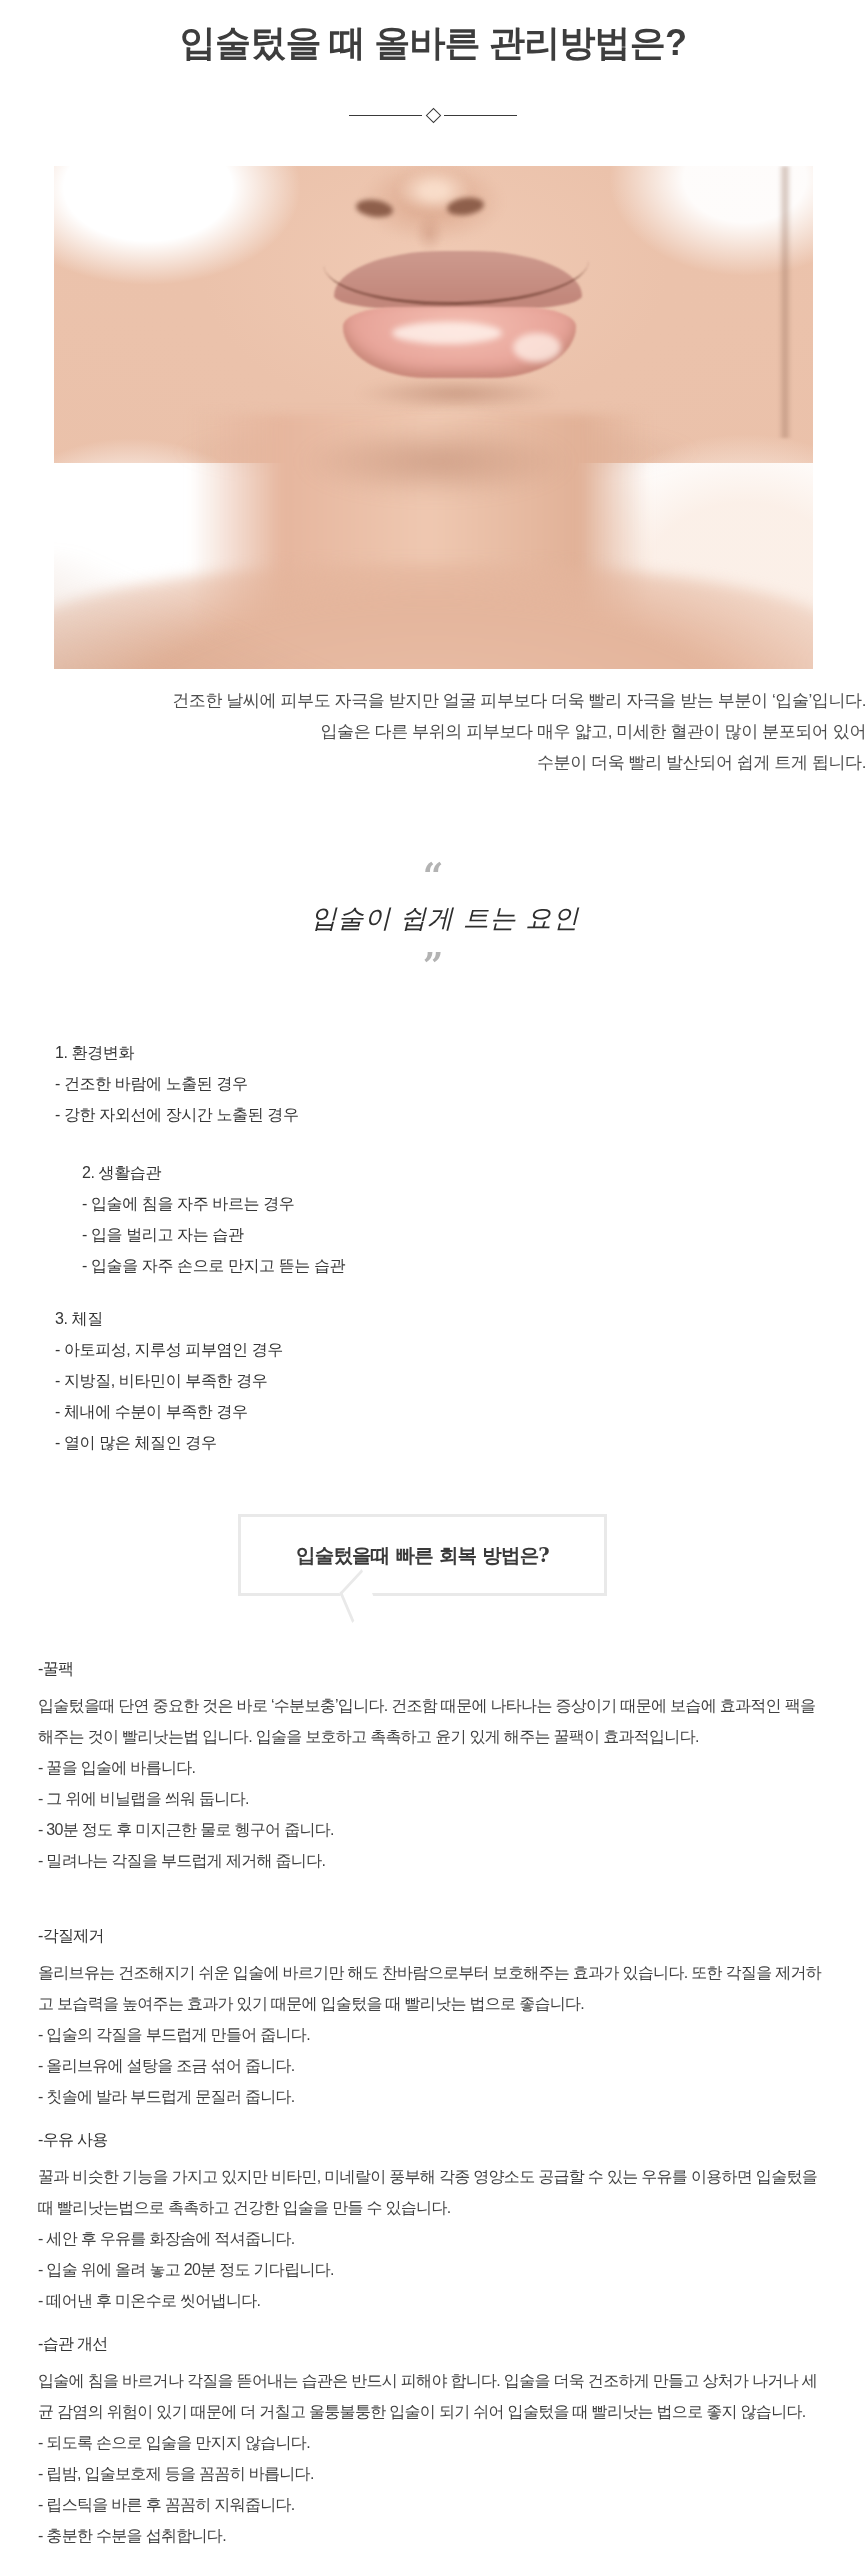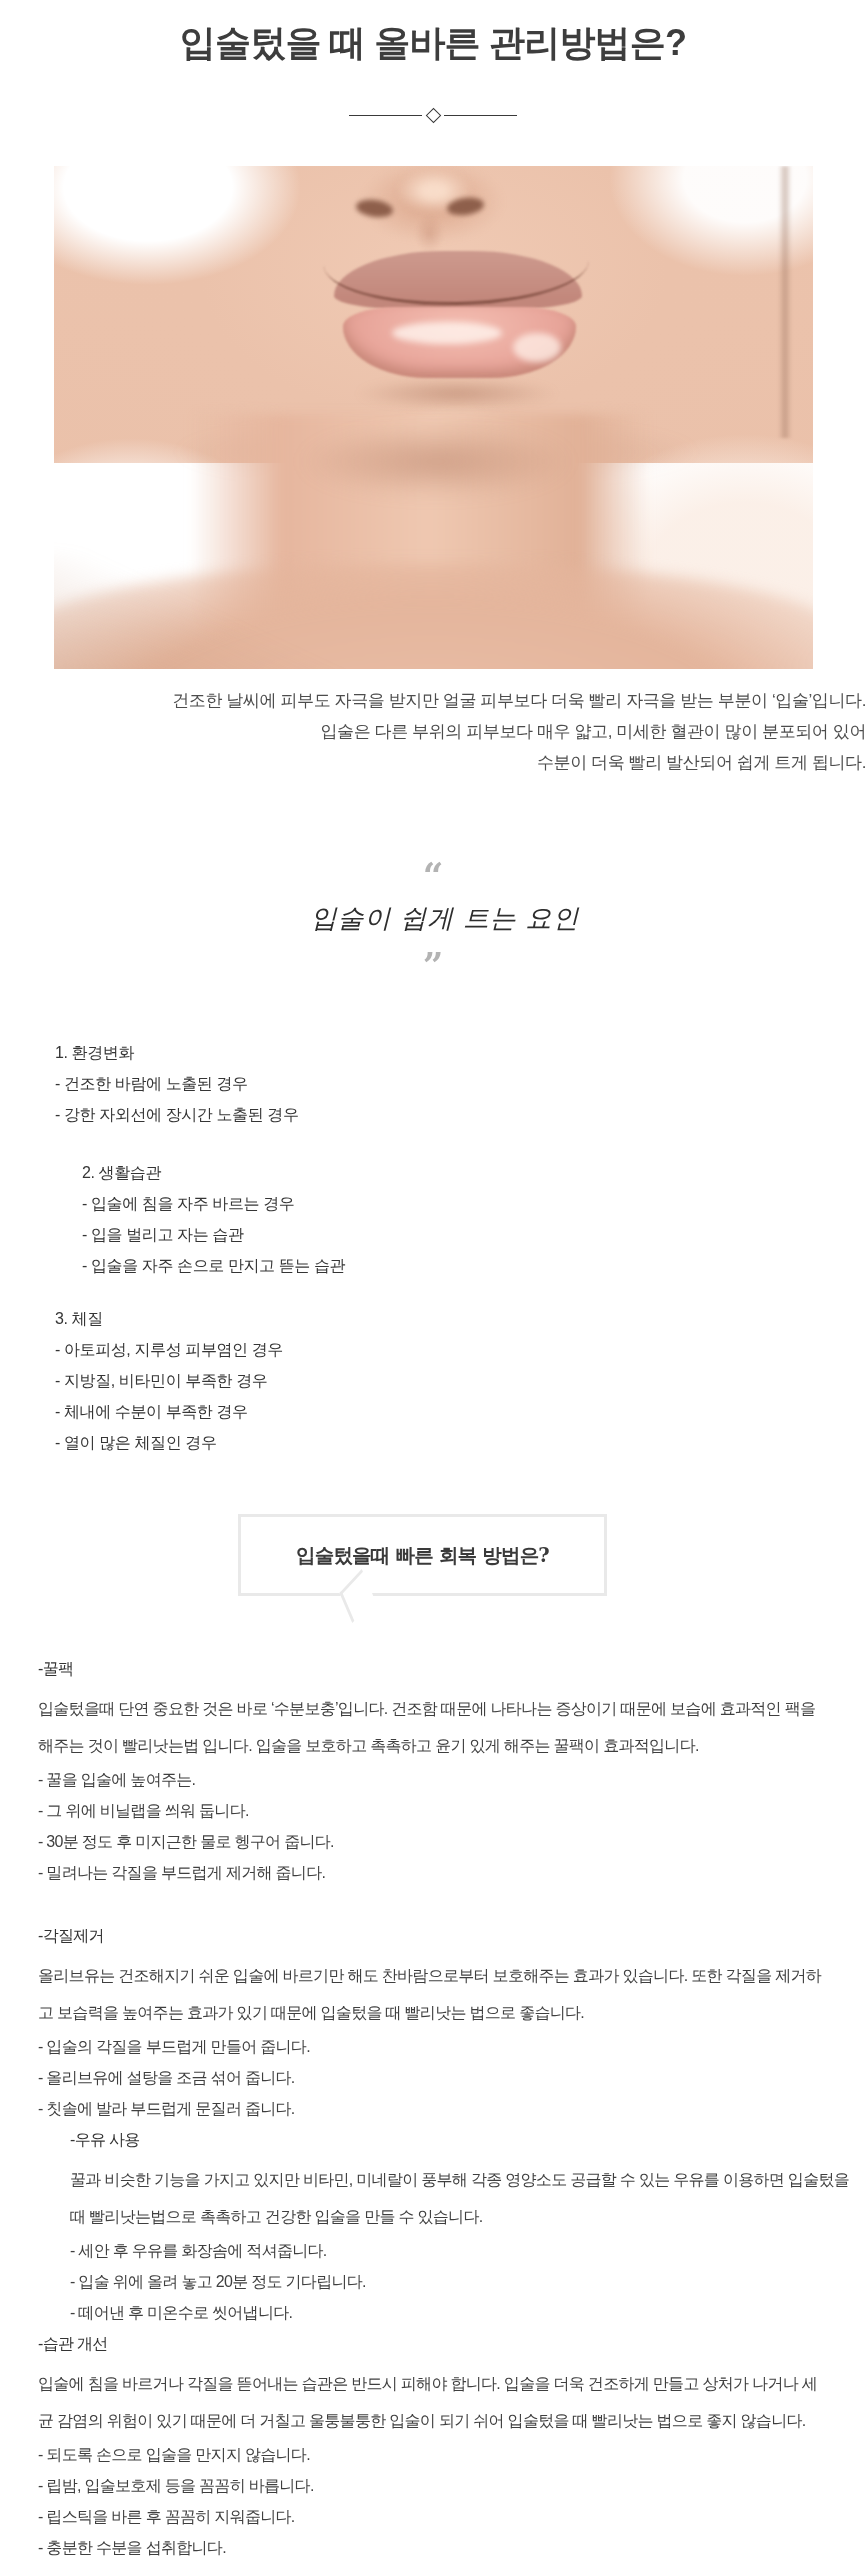--- a/index.html
+++ b/index.html
@@ -125,23 +125,23 @@
   .bubble-tail {
     position:absolute; left:100px; bottom:-18.7px; width:32px; height:32px;
     background:#fff; border-left:3.4px solid #e9e9e9; border-bottom:3.4px solid #e9e9e9;
     transform:rotate(55deg) skew(12deg,12deg);
   }
   
   .remedy {
     position:absolute; left:38px; width:792px;
     font-size:16px; color:#3f3f3f; letter-spacing:-0.7px;
   }
-  .r-1 { top:1658px; } .r-2 { top:1925px; } .r-3 { top:2129px;margin-left:32px; } .r-4 { top:2333px; }
+  .r-1 { top:1658px; } .r-2 { top:1925px; } .r-3 { top:2129px; } .r-4 { top:2333px; }
   .r-heading { font-size:16px; line-height:22px; margin-bottom:10.2px; color:#333; }
-  .r-para { line-height:37px; margin-bottom:0; }
+  .r-para { line-height:31px; margin-bottom:0; }
   .r-item { line-height:31px; }
 </style>
 </head>
 <body>
 
 <div class="page">
 
   <h1 class="title">입술텄을 때 올바른 관리방법은?</h1>
 
   <div class="divider">
@@ -210,21 +210,21 @@
   </div>
 
   <div class="bubble">
     <div class="bubble-text">입술텄을때 빠른 회복 방법은?</div>
     <div class="bubble-tail"></div>
   </div>
 
   <section class="remedy r-1">
     <div class="r-heading">-꿀팩</div>
     <p class="r-para">입술텄을때 단연 중요한 것은 바로 ‘수분보충’입니다. 건조함 때문에 나타나는 증상이기 때문에 보습에 효과적인 팩을 해주는 것이 빨리낫는법 입니다. 입술을 보호하고 촉촉하고 윤기 있게 해주는 꿀팩이 효과적입니다.</p>
-    <div class="r-item">- 꿀을 입술에 높여주는.</div>
+    <div class="r-item">- 꿀을 입술에 바릅니다.</div>
     <div class="r-item">- 그 위에 비닐랩을 씌워 둡니다.</div>
     <div class="r-item">- 30분 정도 후 미지근한 물로 헹구어 줍니다.</div>
     <div class="r-item">- 밀려나는 각질을 부드럽게 제거해 줍니다.</div>
   </section>
 
   <section class="remedy r-2">
     <div class="r-heading">-각질제거</div>
     <p class="r-para">올리브유는 건조해지기 쉬운 입술에 바르기만 해도 찬바람으로부터 보호해주는 효과가 있습니다. 또한 각질을 제거하고 보습력을 높여주는 효과가 있기 때문에 입술텄을 때 빨리낫는 법으로 좋습니다.</p>
     <div class="r-item">- 입술의 각질을 부드럽게 만들어 줍니다.</div>
     <div class="r-item">- 올리브유에 설탕을 조금 섞어 줍니다.</div>

